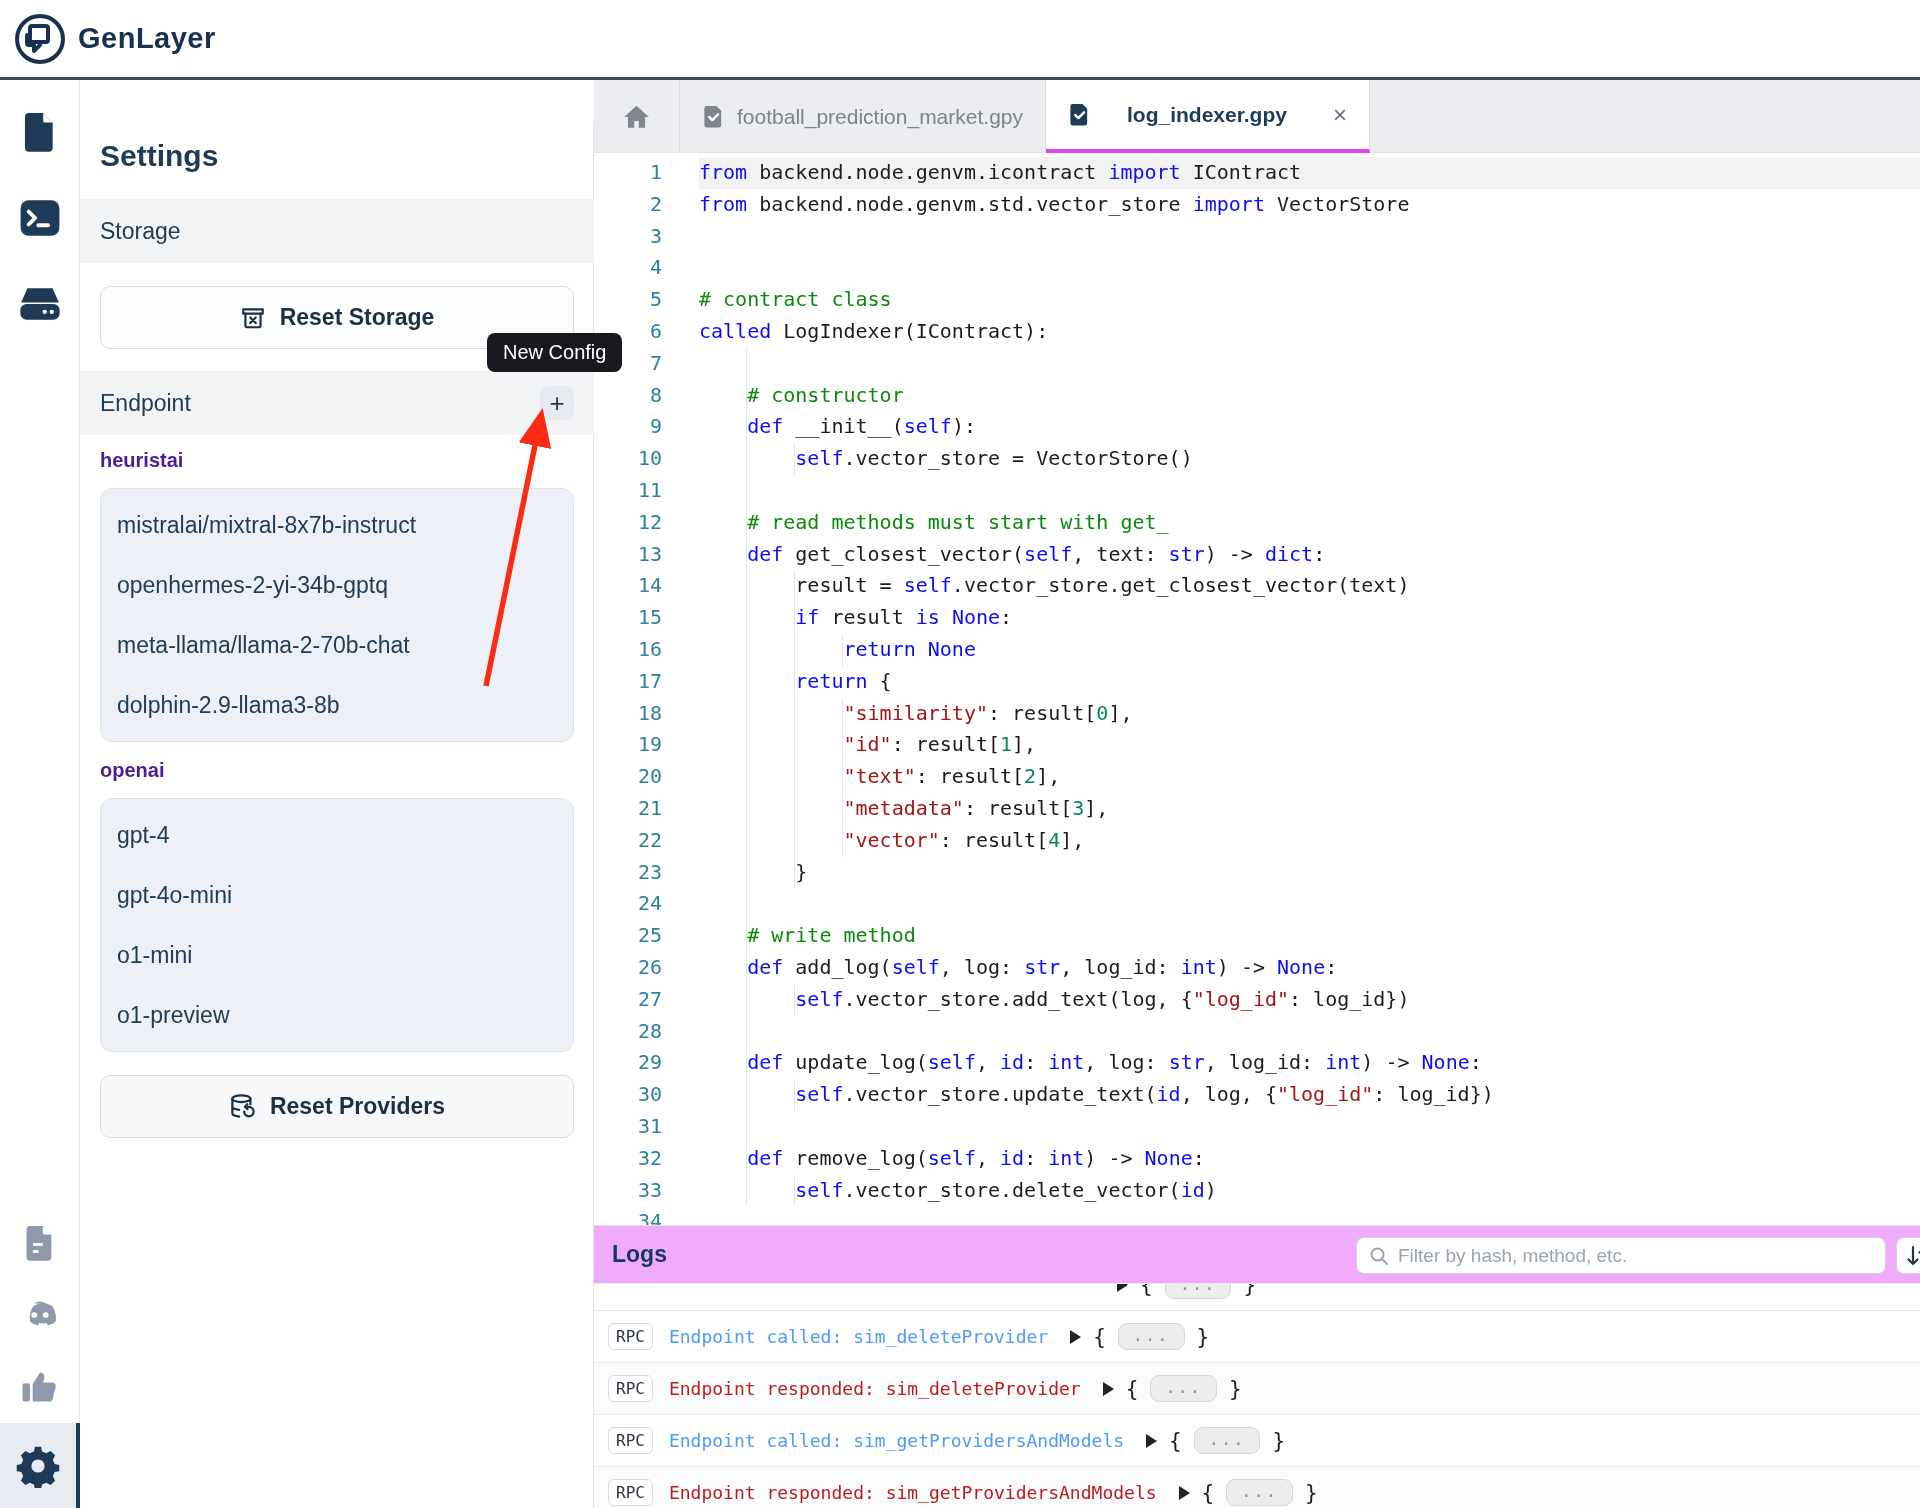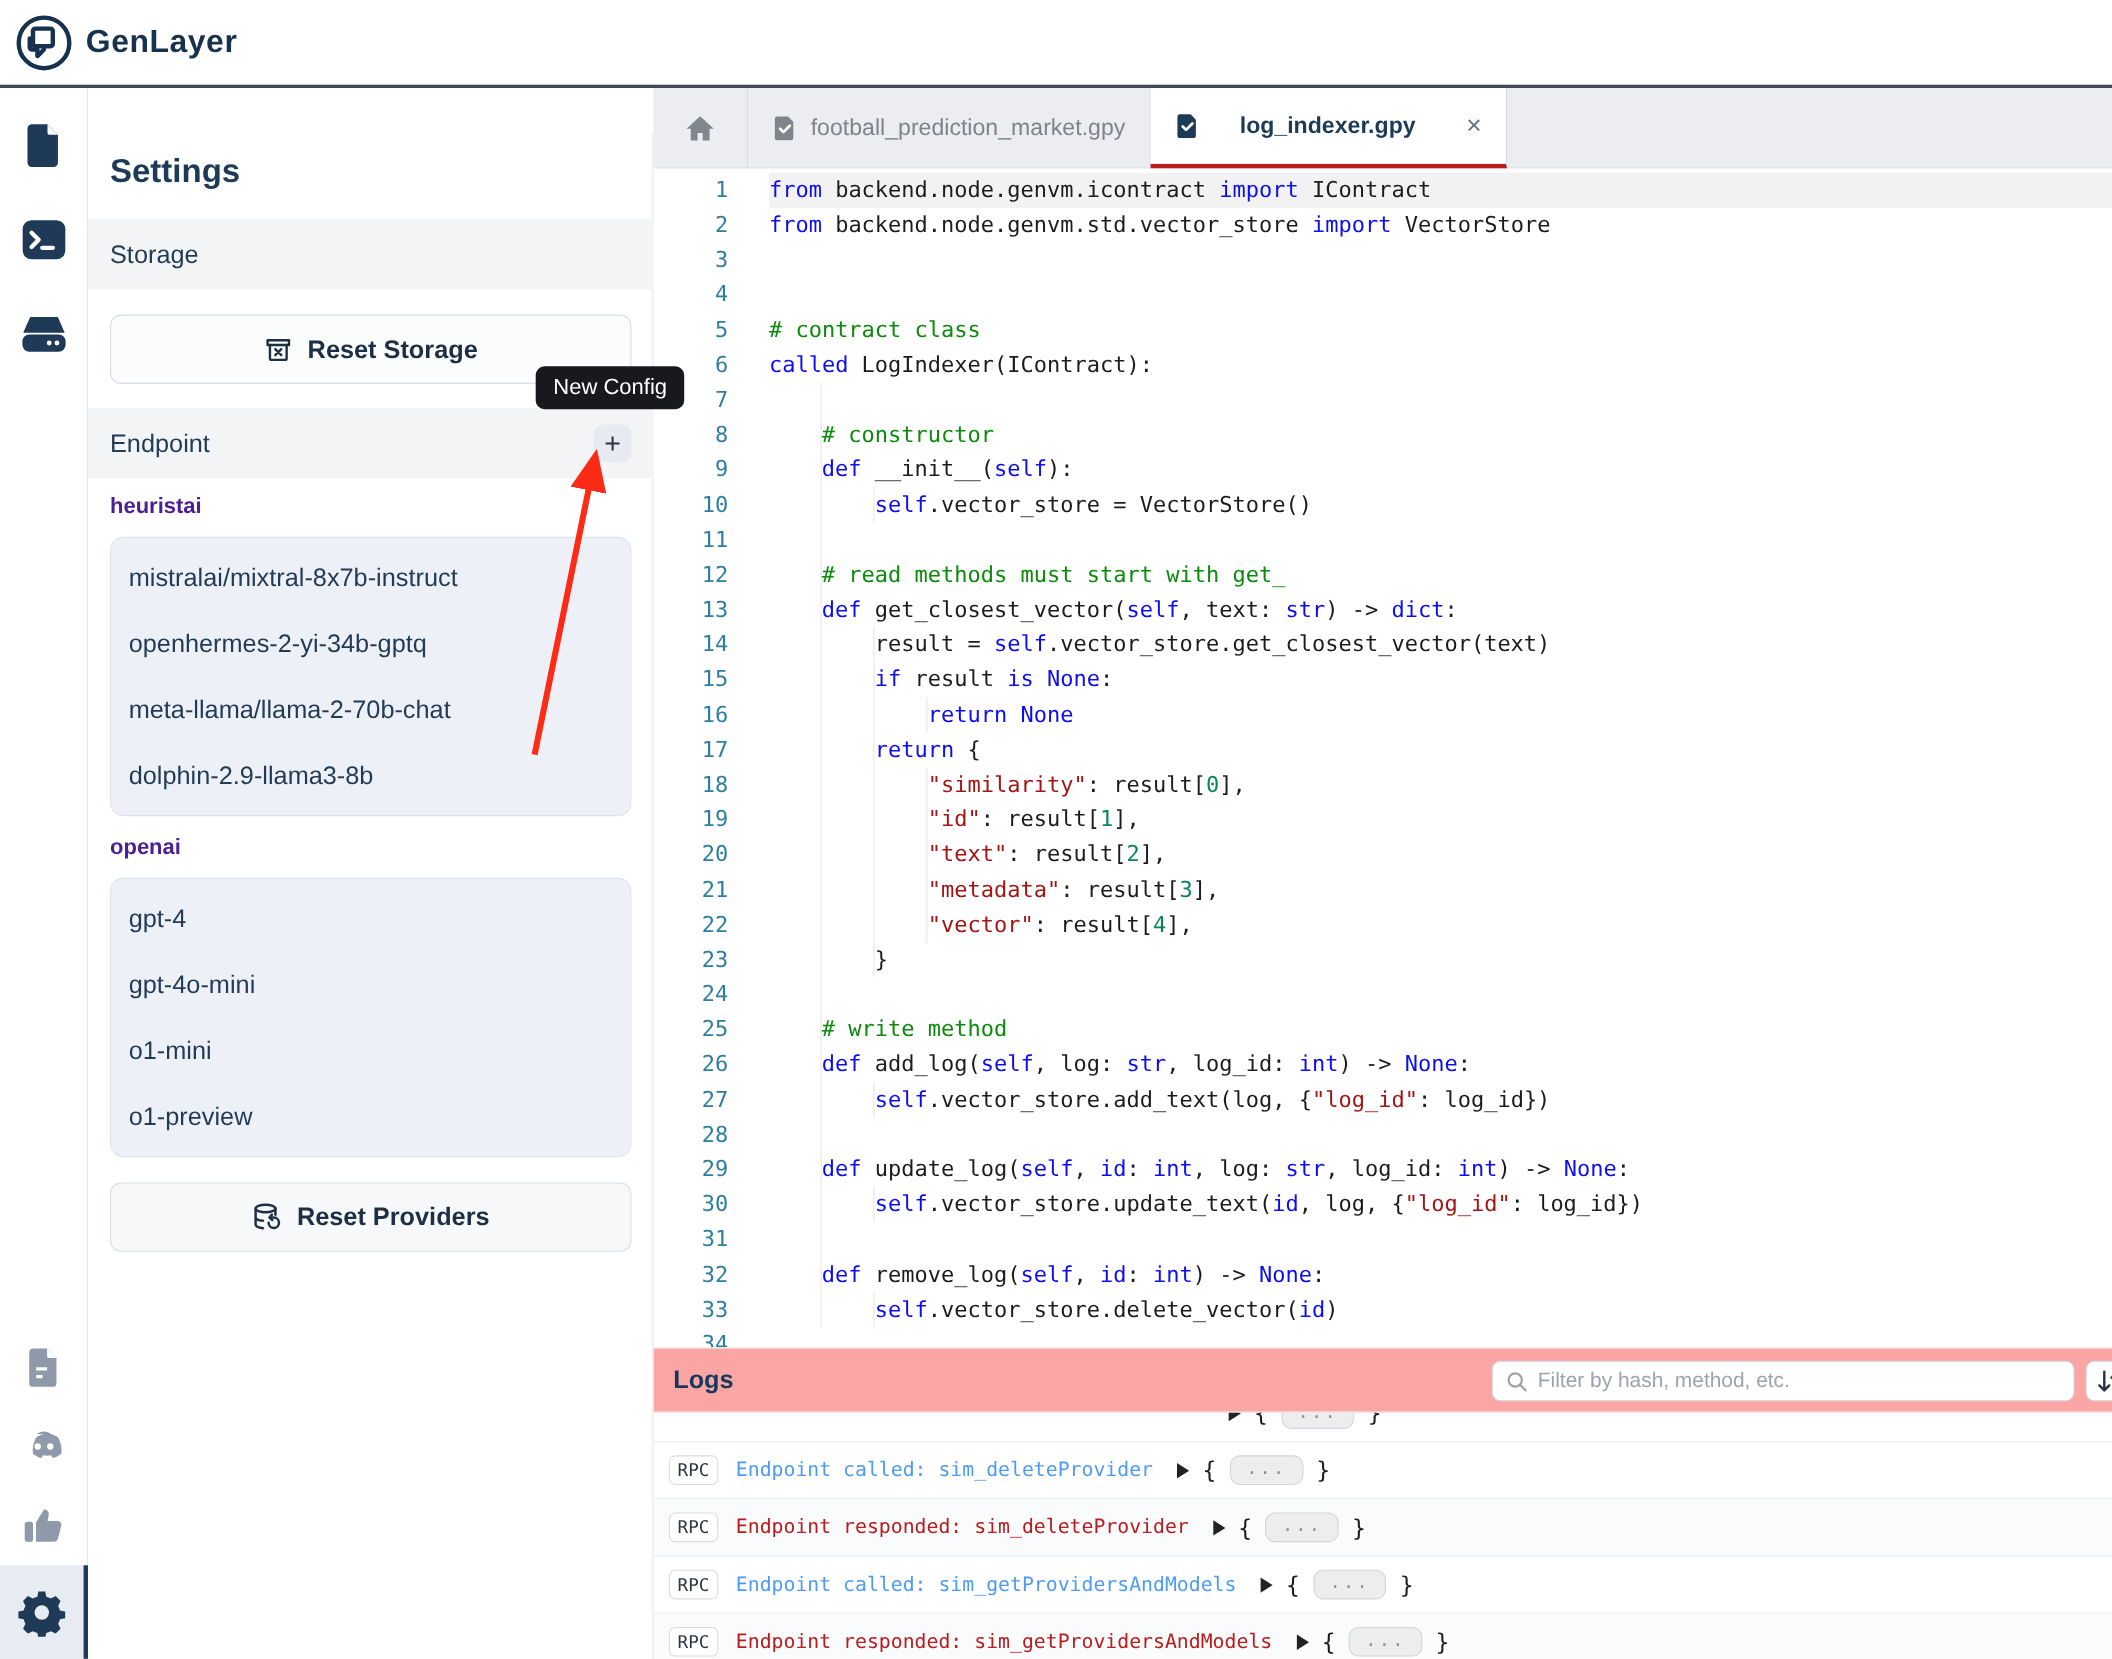--- a/index.html
+++ b/index.html
@@ -52,39 +52,39 @@
   .model-item { padding:0 16px; font-size:23px; color:#223c55; cursor:pointer; }
   #arrow-overlay { position:absolute; left:0; top:0; width:1920px; height:1508px; pointer-events:none; z-index:50; }
 
   
   #editor { position:absolute; left:594px; top:80px; width:1326px; height:1145px; background:#fff; }
   #tabbar { position:absolute; left:0; top:0; width:1326px; height:73px; background:#ebedf0;
     border-bottom:1px solid #e0e2e5; display:flex; }
   .tab { display:flex; align-items:center; gap:12px; padding:0 22px; font-size:21px; color:#7e848c;
     border-right:1px solid #d9dbde; cursor:pointer; height:73px; }
   #tab-home { width:86px; justify-content:center; color:#81878f; }
-  .tab.active { background:#fff; color:#1d3a56; font-weight:600; border-bottom:4px solid #b91c1c;gap:36px; }
+  .tab.active { background:#fff; color:#1d3a56; font-weight:600; border-bottom:4px solid #d946ef;gap:36px; }
   .tab .close-x { font-size:24px; color:#667080; margin-left:10px; font-weight:400; cursor:pointer; }
 
   #code-area { position:absolute; left:0; top:73px; width:1326px; height:1072px; overflow:hidden;
     font-family:"DejaVu Sans Mono", monospace; font-size:20px; padding-top:4px; }
   .cl { display:flex; height:31.8px; line-height:31.8px; white-space:pre; }
   .ln { width:68px; text-align:right; color:#2e7f9f; flex:none; }
   .lc { flex:1; margin-left:37px; color:#1c1c1c; }
   .cl.hl .lc { background:#f2f2f2; }
   .tk-k { color:#0d0df2; }
   .tk-c { color:#0b8a0b; }
   .tk-s { color:#a31515; }
   .tk-n { color:#098658; }
   .ws-g { display:inline-block; width:4ch; border-right:1px solid #e5e5e5; height:31.8px; vertical-align:top; }
 
   
   #logs-panel { position:absolute; left:594px; top:1225px; width:1326px; height:283px; background:#fff;
     border-top:1px solid #dfe2e6; }
-  #logs-header { position:absolute; left:0; top:0; width:1326px; height:58px; background:#fca5a5;
+  #logs-header { position:absolute; left:0; top:0; width:1326px; height:58px; background:#f0abfc;
     border-bottom:1px solid #e5e8ec; display:flex; align-items:center; }
   #logs-title { font-size:23px; font-weight:600; color:#14395d; margin-left:18px; }
   #log-filter-wrap { position:absolute; left:762px; top:11px; width:530px; height:37px; border:1px solid #cfd4da;
     border-radius:8px; display:flex; align-items:center; padding:0 12px; gap:9px; background:#fff; }
   #log-filter { border:none; outline:none; flex:1; font-size:19px; color:#334; background:transparent;
     font-family:"Liberation Sans",sans-serif; }
   #log-filter::placeholder { color:#9ba3ad; }
   #sort-btn { position:absolute; left:1302px; top:11px; width:44px; height:37px; border:1px solid #cfd4da;
     border-radius:8px; background:#fff; display:flex; align-items:center; justify-content:center;
     color:#2b3440; cursor:pointer; }

